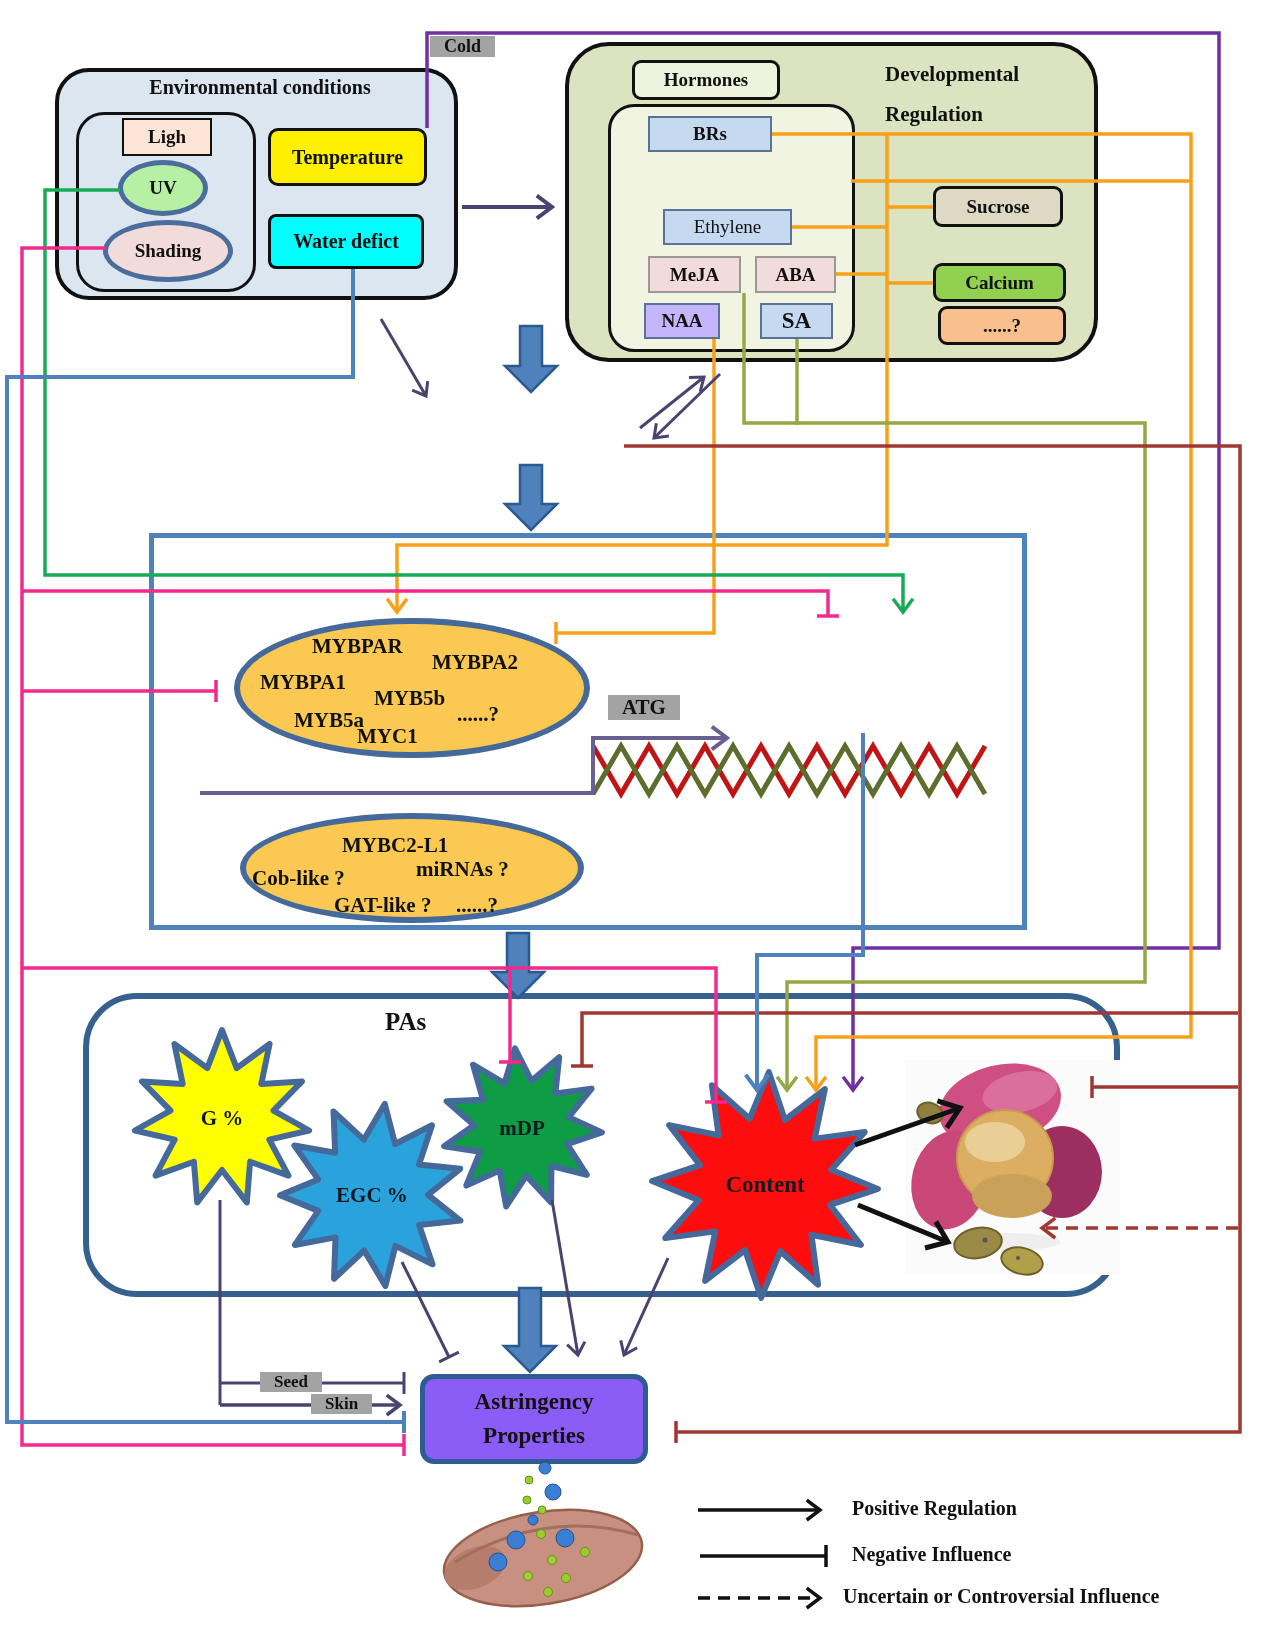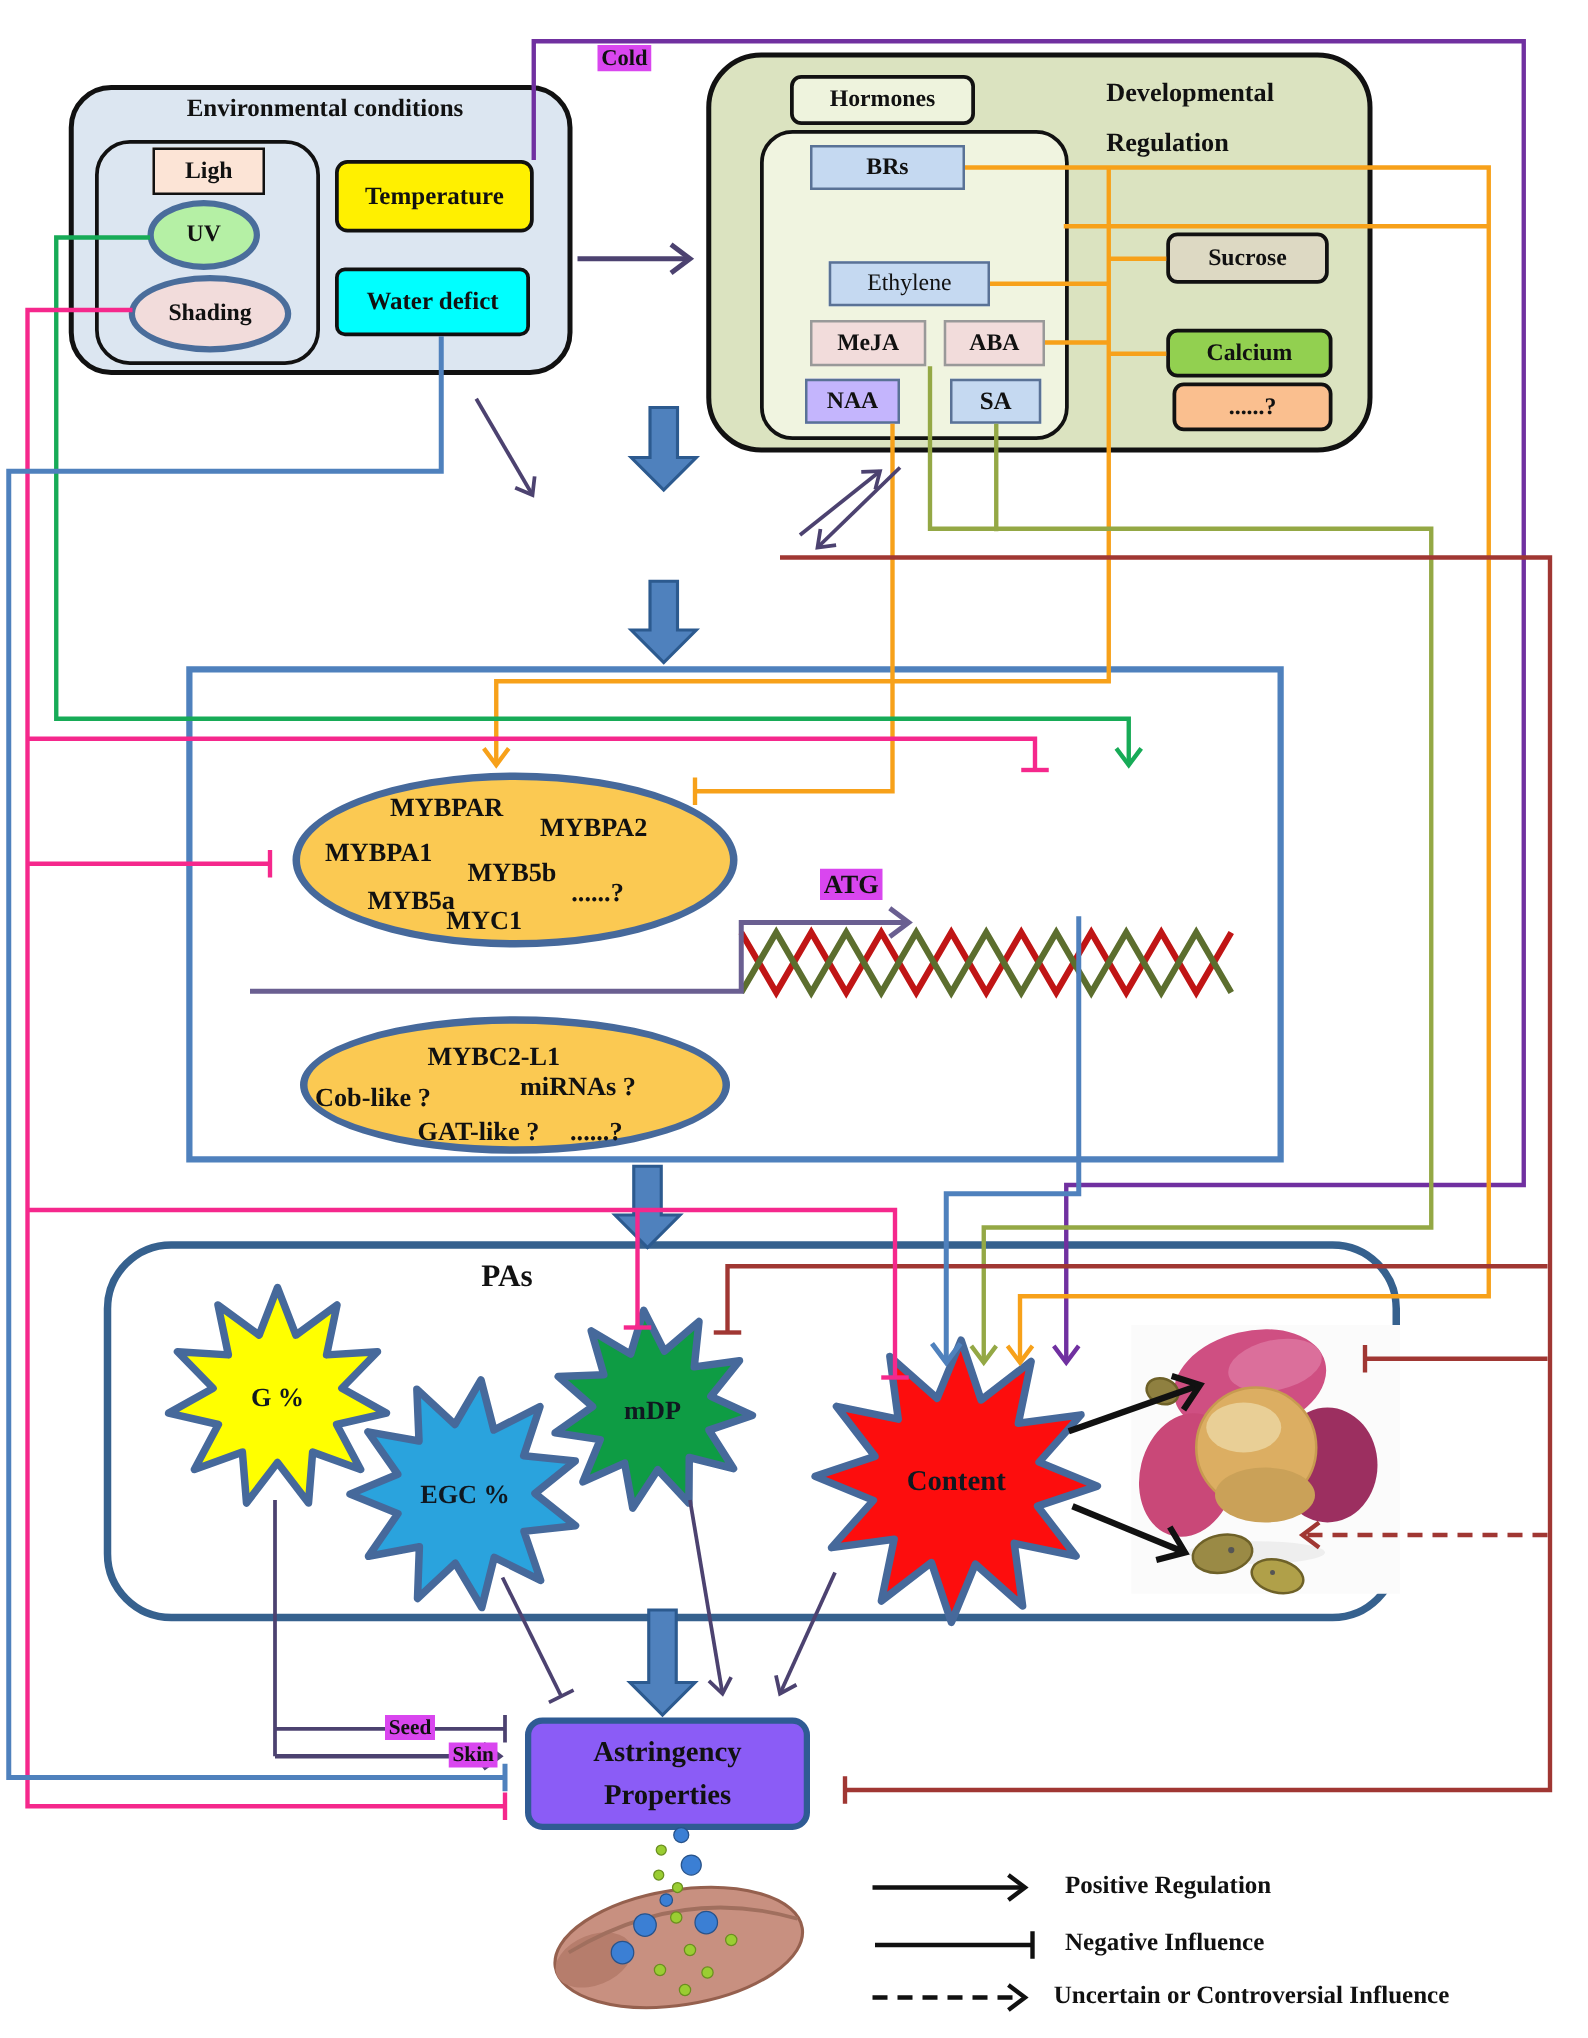--- a/index.html
+++ b/index.html
@@ -1,21 +1,21 @@
 <!DOCTYPE html>
 <html><head>
 <meta charset="utf-8">
 <style>
   html,body{margin:0;padding:0;background:#fff;}
   #page{position:relative;width:1270px;height:1630px;background:#fff;
         font-family:"Liberation Serif",serif;color:#111;overflow:hidden;}
   .bx{position:absolute;box-sizing:border-box;display:flex;align-items:center;
       justify-content:center;text-align:center;font-weight:bold;z-index:1;}
   .lbl{position:absolute;font-weight:bold;color:#111;z-index:1;white-space:nowrap;}
-  .z3{z-index:3;background:#d946ef;padding:0 3px;margin-left:48px;}
+  .z3{z-index:3;background:#a3a3a3;padding:0 14px;}
   .ellipse{position:absolute;border-radius:50%;box-sizing:border-box;z-index:1;}
   .ellipse span{position:absolute;font-weight:bold;white-space:nowrap;}
   #overlay{position:absolute;left:0;top:0;z-index:2;pointer-events:none;}
 </style>
 </head>
 <body>
 
 <div id="page">
 
   <div class="bx" style="left:55px;top:68px;width:403px;height:232px;border:4px solid #111;border-radius:34px;background:#dce6f1;"></div>
@@ -32,21 +32,21 @@
   <div class="bx" style="left:565px;top:42px;width:533px;height:320px;border:4px solid #111;border-radius:44px;background:#dbe3c0;"></div>
   <div class="lbl" style="left:885px;top:62px;font-size:21px;">Developmental</div>
   <div class="lbl" style="left:885px;top:102px;font-size:21px;">Regulation</div>
   <div class="bx" style="left:632px;top:60px;width:148px;height:40px;border:3px solid #111;border-radius:9px;background:#eef3dd;font-size:19px;">Hormones</div>
   <div class="bx" style="left:608px;top:104px;width:247px;height:248px;border:3px solid #111;border-radius:26px;background:#f0f4e0;"></div>
   <div class="bx" style="left:648px;top:116px;width:124px;height:36px;border:2px solid #5a7296;background:#c5d9f1;font-size:19px;">BRs</div>
   <div class="bx" style="left:663px;top:209px;width:129px;height:36px;border:2px solid #5a7296;background:#c5d9f1;font-size:19px;font-weight:normal;">Ethylene</div>
   <div class="bx" style="left:648px;top:256px;width:93px;height:37px;border:2px solid #999;background:#f2dcdb;font-size:19px;">MeJA</div>
   <div class="bx" style="left:755px;top:256px;width:81px;height:37px;border:2px solid #999;background:#f2dcdb;font-size:19px;">ABA</div>
   <div class="bx" style="left:644px;top:303px;width:76px;height:36px;border:2px solid #5a7296;background:#c4b5fd;font-size:19px;">NAA</div>
-  <div class="bx" style="left:760px;top:303px;width:73px;height:36px;border:2px solid #5a7296;background:#c5d9f1;font-size:20px;">SA</div>
+  <div class="bx" style="left:760px;top:303px;width:73px;height:36px;border:2px solid #5a7296;background:#c5d9f1;font-size:23px;">SA</div>
   <div class="bx" style="left:933px;top:186px;width:130px;height:41px;border:3px solid #111;border-radius:9px;background:#ddd9c3;font-size:19px;">Sucrose</div>
   <div class="bx" style="left:933px;top:263px;width:133px;height:39px;border:3px solid #111;border-radius:9px;background:#92d050;font-size:19px;">Calcium</div>
   <div class="bx" style="left:938px;top:306px;width:128px;height:39px;border:3px solid #111;border-radius:9px;background:#fabf8f;font-size:19px;">......?</div>
 
 
   <div class="bx" style="left:149px;top:533px;width:878px;height:397px;border:5px solid #4f81bd;background:transparent;"></div>
 
   <div class="ellipse" style="left:234px;top:618px;width:356px;height:140px;background:#fbc952;border:6px solid #46699b;font-size:21px;">
     <span style="left:72px;top:10px;">MYBPAR</span>
     <span style="left:192px;top:26px;">MYBPA2</span>

